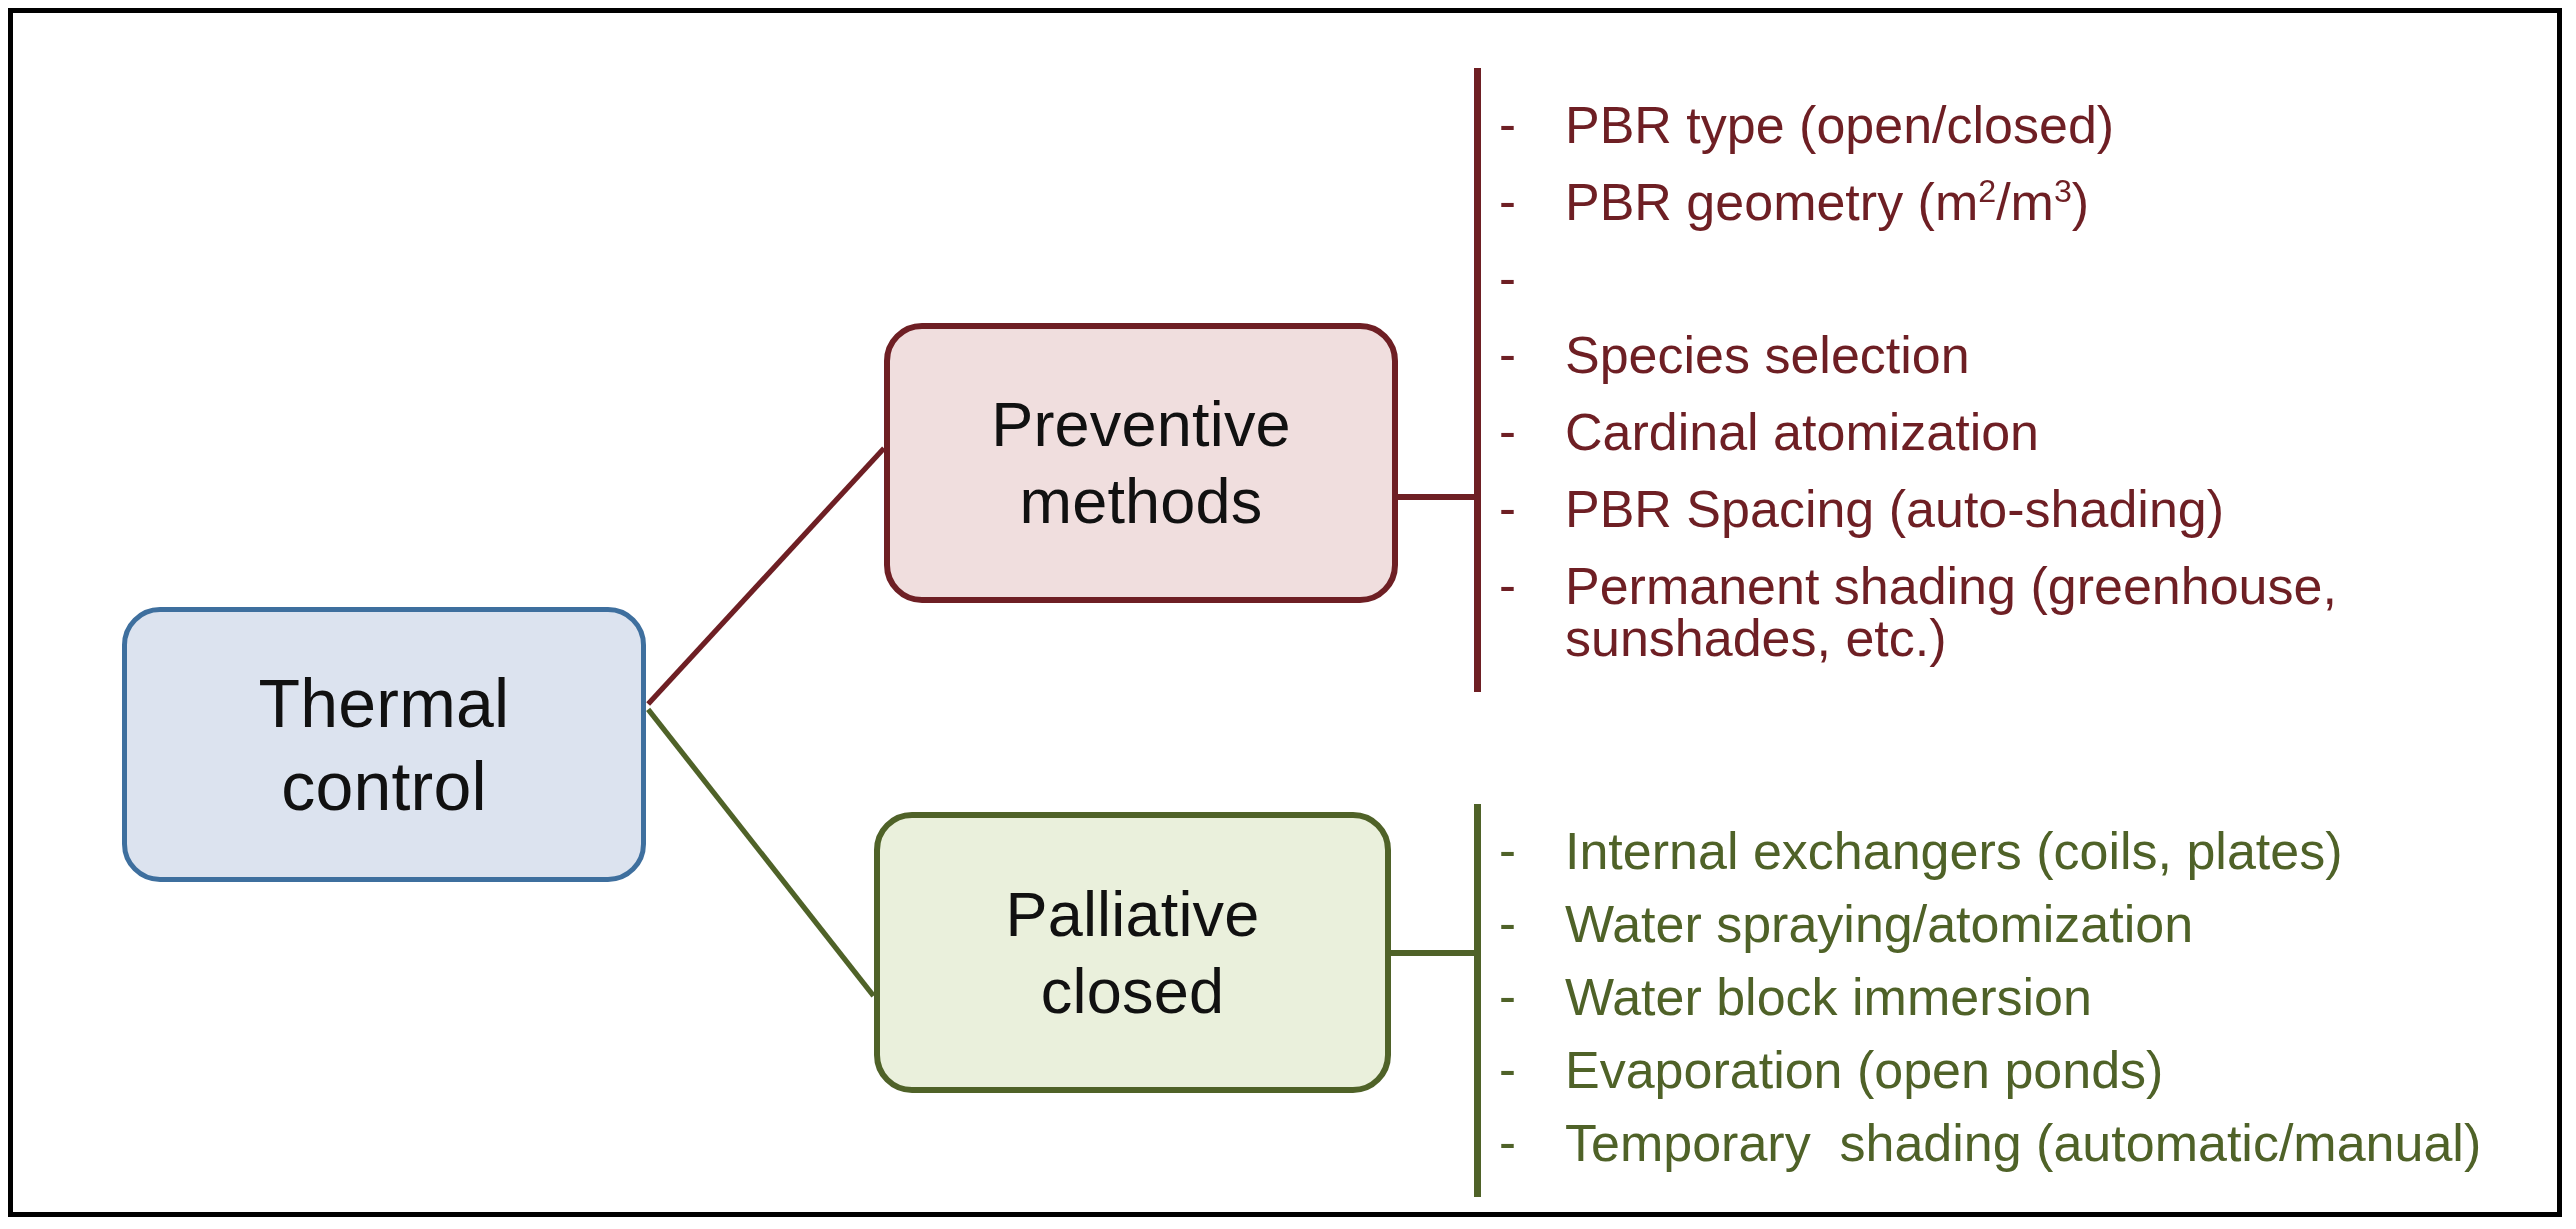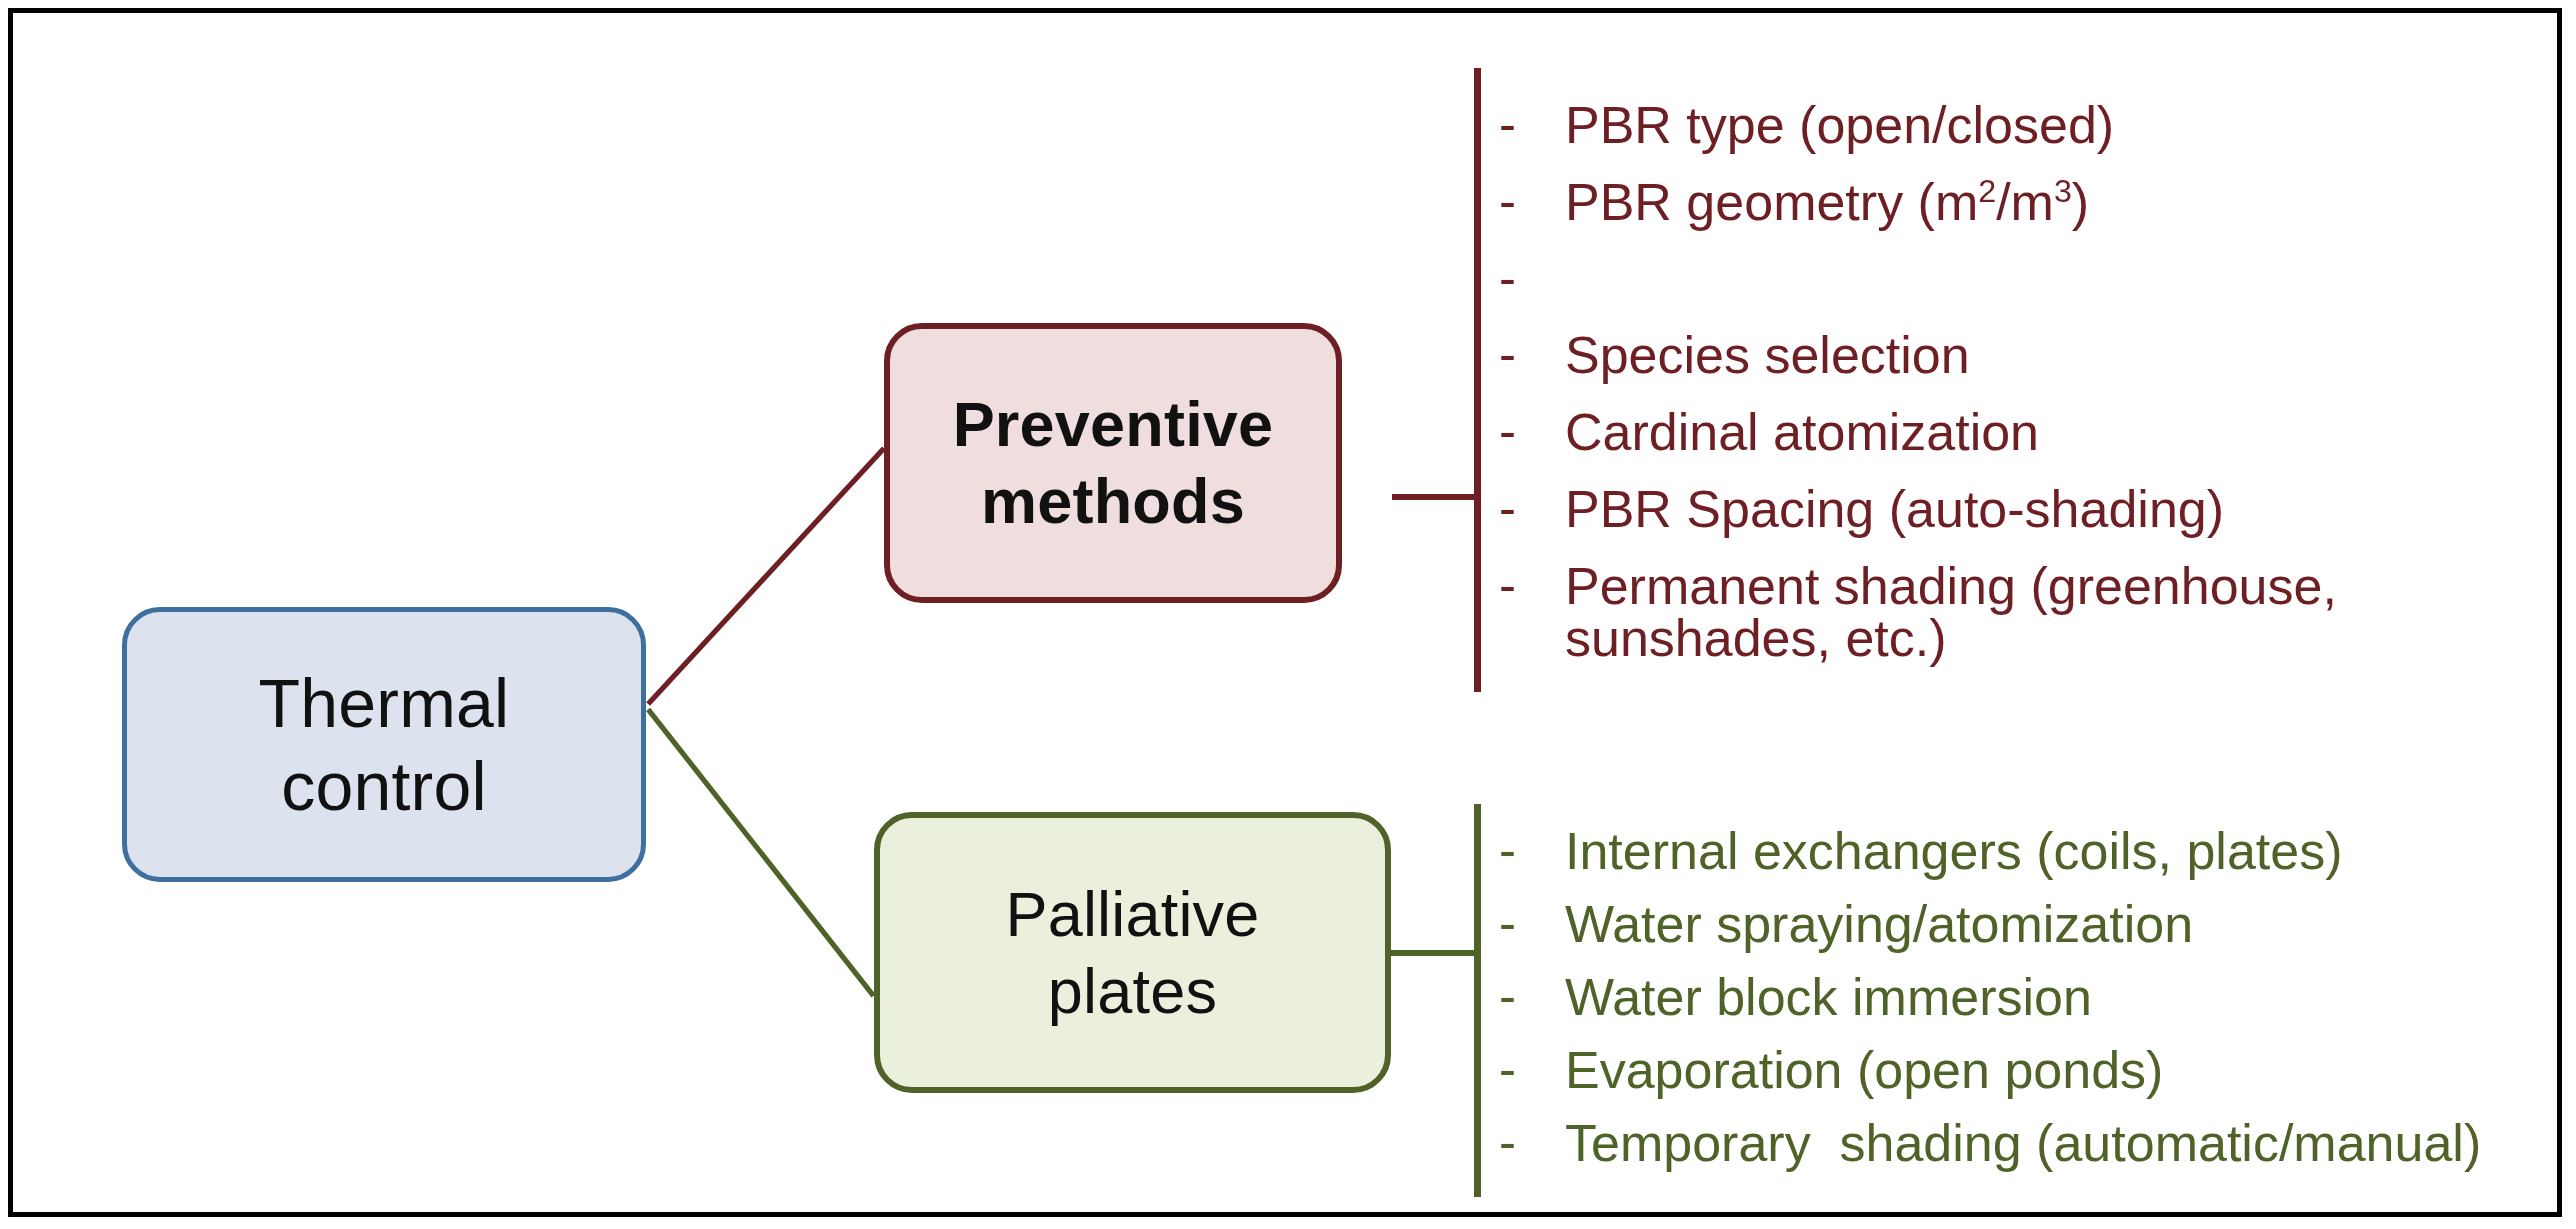--- a/index.html
+++ b/index.html
@@ -54,27 +54,26 @@
     background: #dce3ef;
     border: 5.2px solid #3e6f9e;
     border-radius: 38px;
     font-size: 68px;
     margin-top: 41px;
   }
 
   #node-preventive {
     left: 884px;
     top: 323px;
-    width: 458px;
+    width: 514px;
     height: 280px;
     background: #f0dede;
     border: 6.1px solid #6e1f24;
     border-radius: 38px;
     font-size: 63px;
-    font-weight: bold;
   }
 
   #node-palliative {
     left: 874px;
     top: 812px;
     width: 517px;
     height: 281px;
     background: #eaf0dc;
     border: 6.1px solid #4f6228;
     border-radius: 38px;
@@ -182,21 +181,21 @@
 control</span>
   </div>
 
   <div class="node" id="node-preventive">
     <span style="white-space: pre-line;">Preventive
 methods</span>
   </div>
 
   <div class="node" id="node-palliative">
     <span style="white-space: pre-line;">Palliative
-plates</span>
+closed</span>
   </div>
 
   <div class="rail" id="rail-preventive"></div>
   <div class="rail-stub" id="stub-preventive"></div>
   <div class="rail" id="rail-palliative"></div>
   <div class="rail-stub" id="stub-palliative"></div>
 
   <div class="item-list" id="list-preventive">
       <div class="item">
         <span class="item-dash">-</span>

